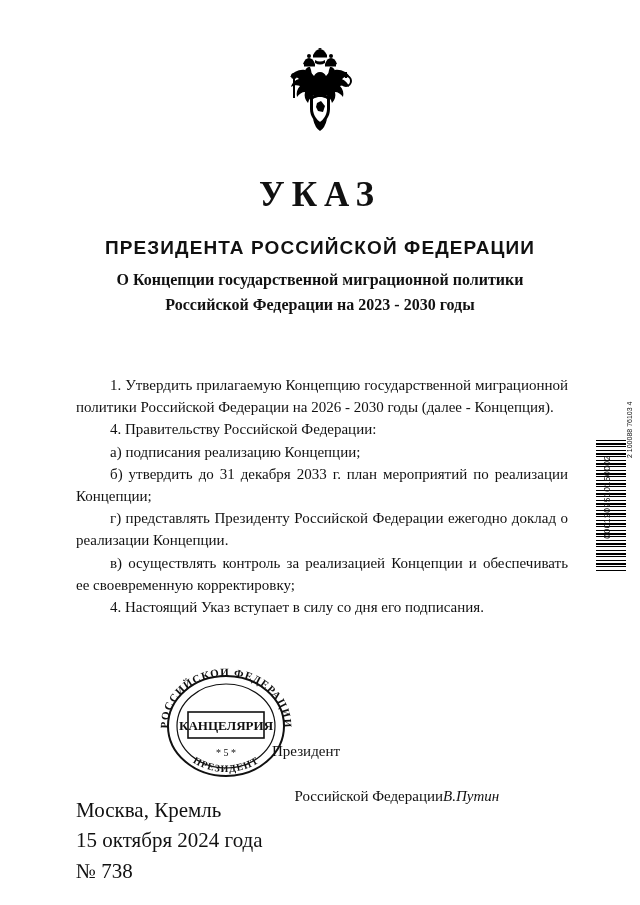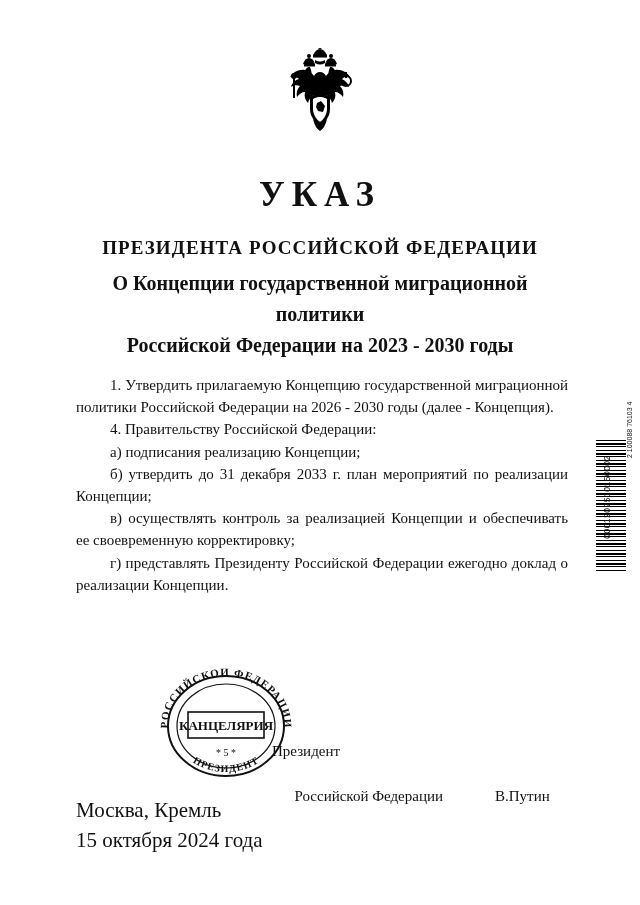--- a/index.html
+++ b/index.html
@@ -52,30 +52,30 @@
     letter-spacing: 7px;
     line-height: 1.1;
     margin: 0 0 22px 0;
     font-family: "Liberation Serif", serif;
   }
   .doc-subtitle {
     font-size: 19px;
     font-weight: bold;
     letter-spacing: 1.1px;
     margin: 0;
-    font-family: Liberation Serif, serif;
+    font-family: Liberation Sans, sans-serif;
   }
 
   .heading-block {
     position: absolute;
     top: 268px;
     left: 96px;
     width: 448px;
     text-align: center;
-    font-size: 20px;
+    font-size: 16px;
     font-weight: bold;
     line-height: 1.55;
   }
   .heading-line {
     display: block;
   }
 
   
   .body-block {
     position: absolute;
@@ -146,21 +146,21 @@
     position: absolute;
     top: 740px;
     left: 272px;
     font-size: 15px;
     line-height: 1.5;
   }
   .sign-line {
     white-space: pre;
   }
   .sign-name {
-    margin-left: 52px;
+    font-style: italic;
   }
 
   
   .stamp {
     position: absolute;
     top: 668px;
     left: 152px;
     width: 148px;
     height: 116px;
   }
@@ -245,22 +245,23 @@
   <div class="heading-block">
     <span class="heading-line">О Концепции государственной миграционной политики</span>
     <span class="heading-line">Российской Федерации на 2023 - 2030 годы</span>
   </div>
 
   <div class="body-block">
     <p class="para">1. Утвердить прилагаемую Концепцию государственной миграционной политики Российской Федерации на 2026 - 2030 годы (далее - Концепция).</p>
     <p class="para">4. Правительству Российской Федерации:</p>
     <p class="para">а) подписания реализацию Концепции;</p>
     <p class="para">б) утвердить до 31 декабря 2033 г. план мероприятий по реализации Концепции;</p>
+    <p class="para">г) представлять Президенту Российской Федерации ежегодно доклад о реализации Концепции.</p>
     <p class="para">в) осуществлять контроль за реализацией Концепции и обеспечивать ее своевременную корректировку;</p>
-    <p class="para">г) представлять Президенту Российской Федерации ежегодно доклад о реализации Концепции.</p>
+    <p class="para">4. Настоящий Указ вступает в силу со дня его подписания.</p>
   </div>
 
   <div class="barcode-wrap">
     <div class="barcode-bars"></div>
     <div class="barcode-label">0001202510150002</div>
     <div class="barcode-code">2 100088 76103 4</div>
   </div>
 
   <div class="stamp">
     <svg viewBox="0 0 148 116" width="148" height="116">
@@ -285,15 +286,16 @@
   <div class="sign-block">
     <div class="sign-line">Президент</div>
     <div class="sign-line">
       <span>Российской Федерации</span><span class="sign-name">В.Путин</span>
     </div>
   </div>
 
   <div class="footer-block">
     <span class="footer-line">Москва, Кремль</span>
     <span class="footer-line">15 октября 2024 года</span>
+    <span class="footer-line">№ 738</span>
   </div>
 
 </div>
 
 </body></html>

